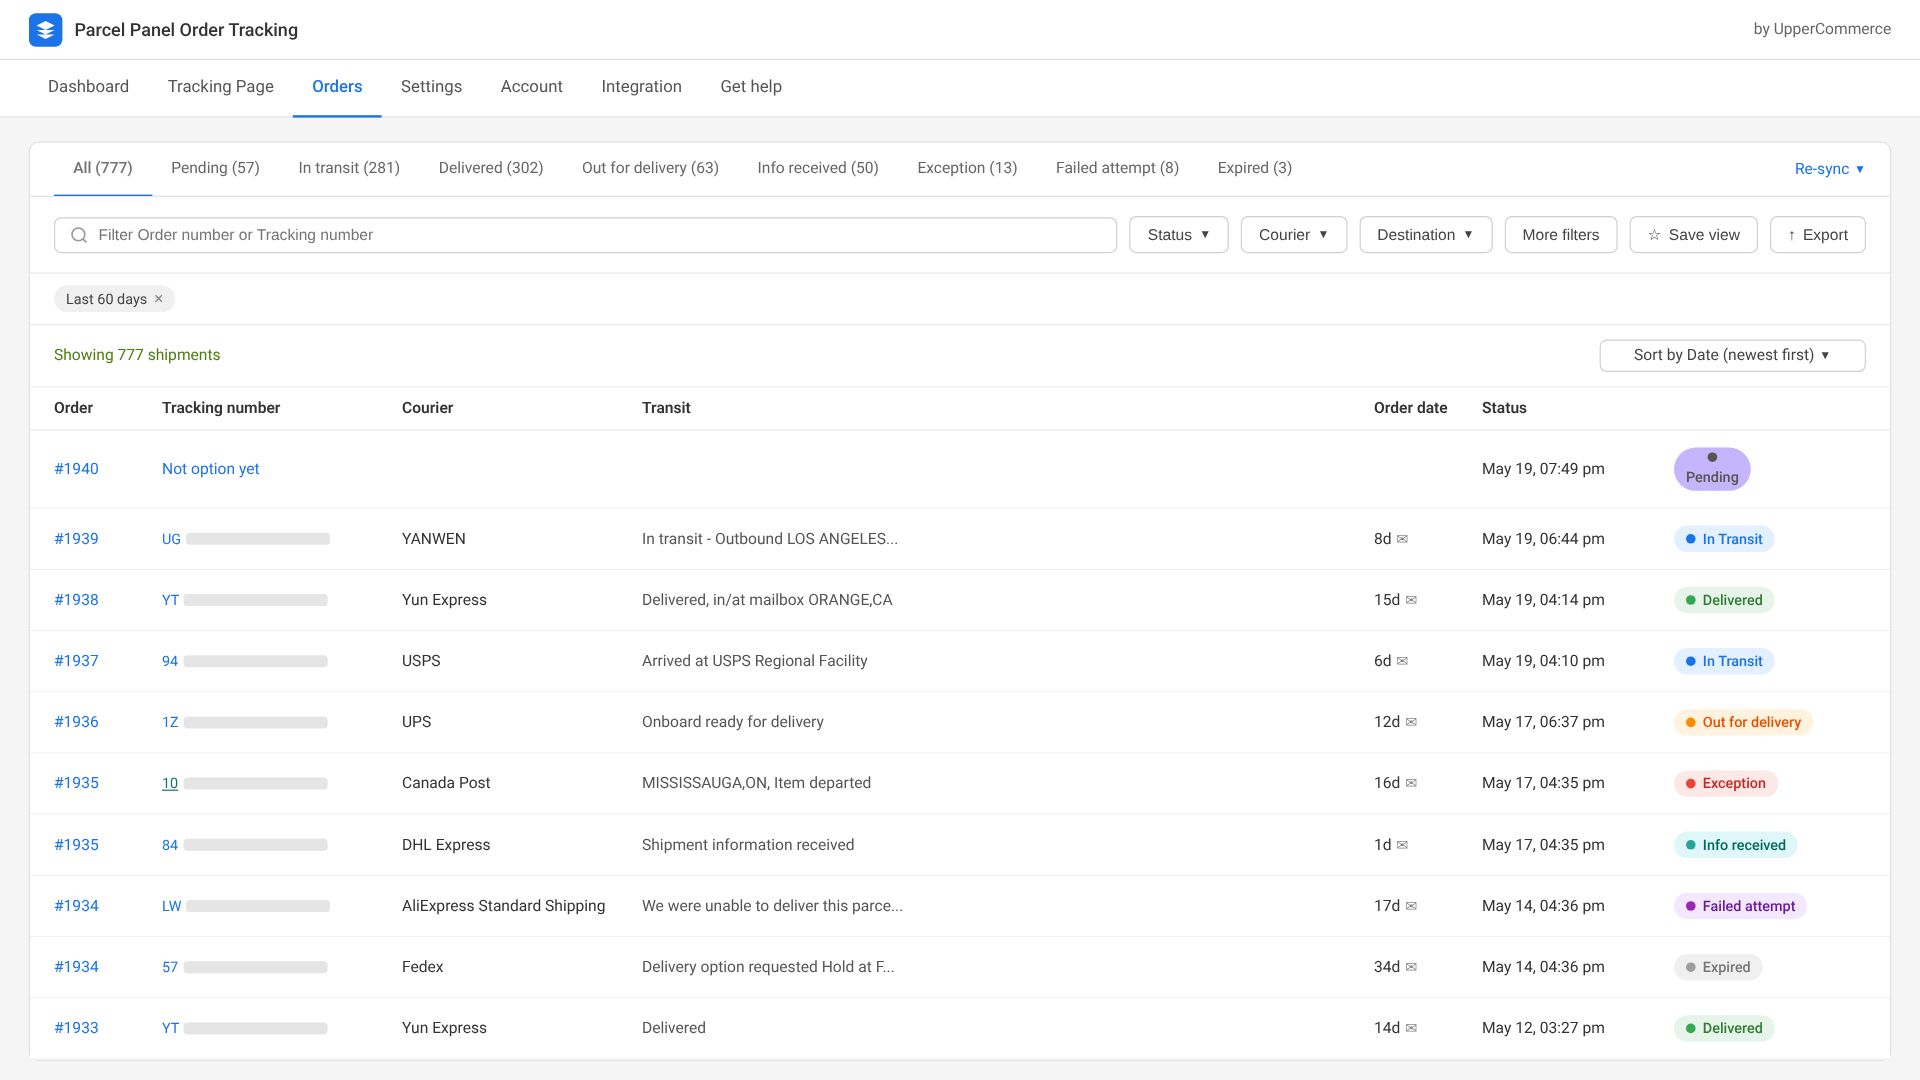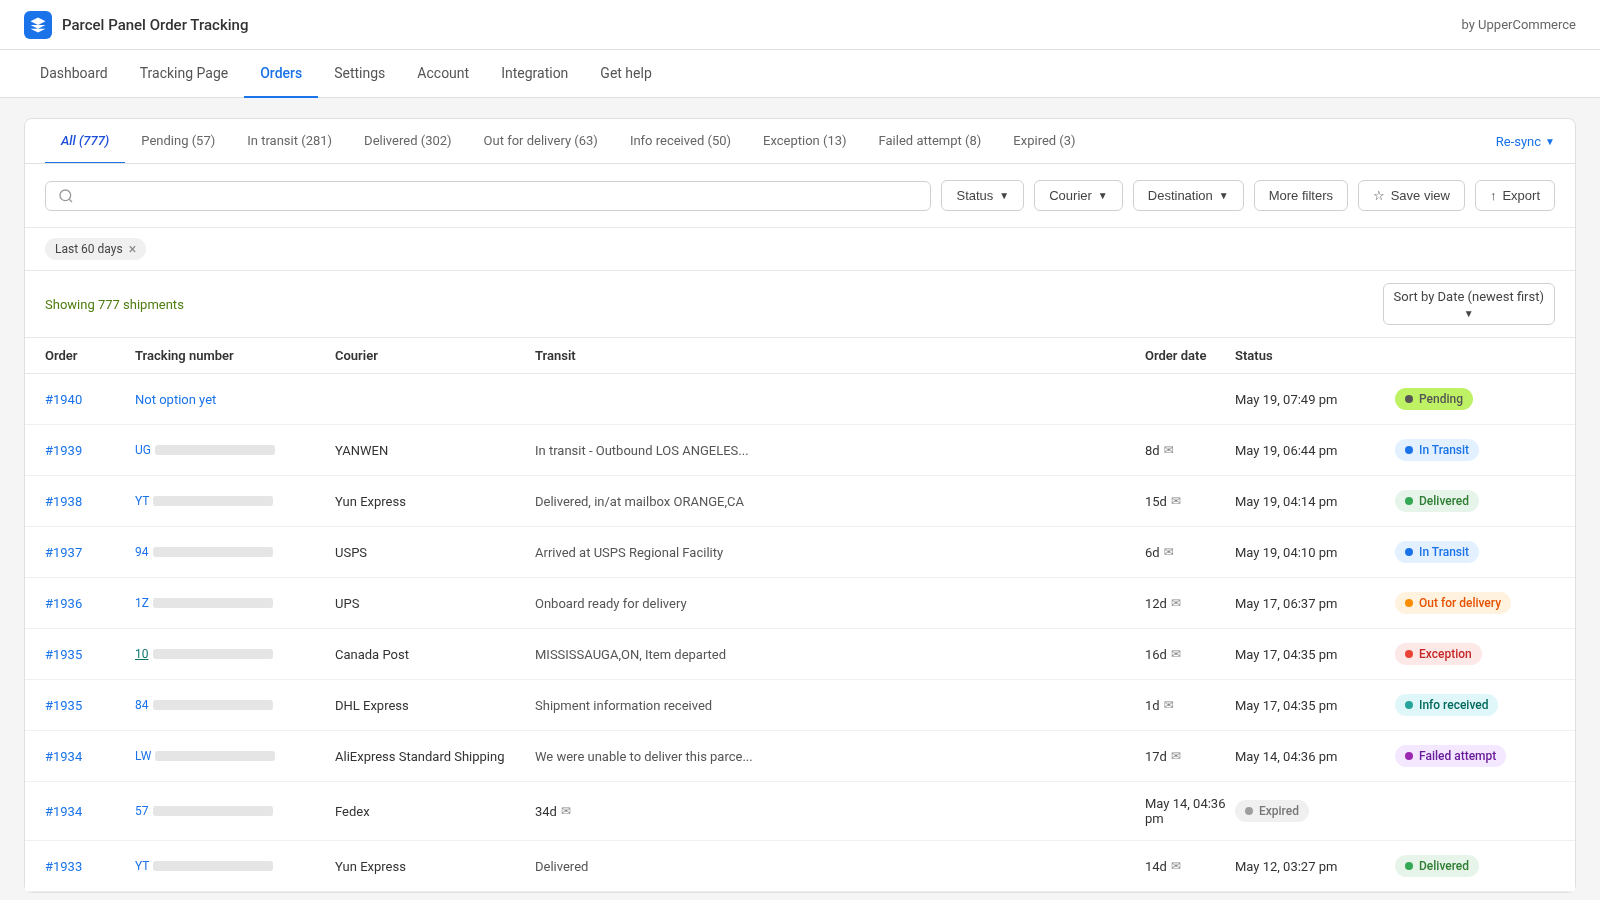--- a/index.html
+++ b/index.html
@@ -59,21 +59,21 @@
     }
     .tab {
       padding: 14px 16px;
       font-size: 13px;
       color: #666;
       cursor: pointer;
       white-space: nowrap;
       border-bottom: 2px solid transparent;
       margin-bottom: -1px;
     }
-    .tab.active { color: #1d4ed8; border-bottom: 2px solid #1a73e8; font-weight: 500; font-style: italic; }
+    .tab.active { color: #737373; border-bottom: 2px solid #1a73e8; font-weight: 500; }
     .tab-spacer { flex: 1; }
     .resync-btn {
       font-size: 13px;
       color: #1a73e8;
       cursor: pointer;
       display: flex;
       align-items: center;
       gap: 4px;
       white-space: nowrap;
     }
@@ -173,24 +173,23 @@
     }
     .info-row-left { font-size: 13px; color: #4d7c0f; }
     .sort-select {
       display: flex;
       align-items: center;
       gap: 4px;
       font-size: 13px;
       color: #444;
       border: 1px solid #d0d0d0;
       border-radius: 6px;
-      padding: 5px 10px;
-      cursor: pointer;
-      background: #fff;
-      flex-direction: column;
+      padding: 5px 28px;
+      cursor: pointer;
+      background: #fff;
     }
 
     
     .table-header {
       display: grid;
       grid-template-columns: 90px 200px 200px 1fr 90px 160px 160px;
       padding: 10px 20px;
       border-bottom: 1px solid #e8e8e8;
       background: #fff;
     }
@@ -226,21 +225,21 @@
       display: inline-flex;
       align-items: center;
       gap: 6px;
       padding: 4px 10px;
       border-radius: 20px;
       font-size: 12px;
       font-weight: 500;
       white-space: nowrap;
     }
     .badge-dot { width: 8px; height: 8px; border-radius: 50%; flex-shrink: 0; }
-    .badge-pending { background: #bef264; color: #555; }
+    .badge-pending { background: #c4b5fd; color: #555; flex-direction: column; }
     .badge-pending .badge-dot { background: #555; }
     .badge-in-transit { background: #e3f0ff; color: #1a73e8; }
     .badge-in-transit .badge-dot { background: #1a73e8; }
     .badge-delivered { background: #e6f4ea; color: #2e7d32; }
     .badge-delivered .badge-dot { background: #34a853; }
     .badge-out-for-delivery { background: #fff3e0; color: #e65100; }
     .badge-out-for-delivery .badge-dot { background: #fb8c00; }
     .badge-exception { background: #fce8e6; color: #c62828; }
     .badge-exception .badge-dot { background: #ea4335; }
     .badge-info-received { background: #e0f7fa; color: #00695c; }
@@ -296,20 +295,21 @@
         <span class="chevron">▼</span>
       </div>
     </div>
 
     <div class="filters-row">
       <div class="search-box">
         <svg class="search-icon-svg" width="16" height="16" viewBox="0 0 24 24" fill="none" stroke="#999" stroke-width="2">
           <circle cx="11" cy="11" r="8"></circle>
             <line x1="21" y1="21" x2="16.65" y2="16.65"></line>
         </svg>
+        <input type="text" placeholder="Filter Order number or Tracking number" style="">
       </div>
       <button class="filter-btn">
         <span>Status</span>
         <span class="chevron">▼</span>
       </button>
       <button class="filter-btn">
         <span>Courier</span>
         <span class="chevron">▼</span>
       </button>
       <button class="filter-btn">
@@ -508,20 +508,21 @@
         </div>
         <div class="table-row">
           <div class="cell"><a class="cell-link">#1934</a></div>
           <div class="cell">
             <span class="tracking-num">
               <span style="color: rgb(26, 115, 232);">57</span>
               <span class="tracking-blurred"></span>
             </span>
           </div>
           <div class="cell">Fedex</div>
+          <div class="cell" style="font-size: 13px; color: rgb(85, 85, 85);">Delivery option requested Hold at F...</div>
           <div class="transit-cell">
             <span>34d</span>
             <span class="mail-icon">✉</span>
           </div>
           <div class="cell">May 14, 04:36 pm</div>
           <div class="cell"><span class="badge badge-expired">
               <span class="badge-dot"></span>
               <span>Expired</span>
             </span></div>
         </div>

